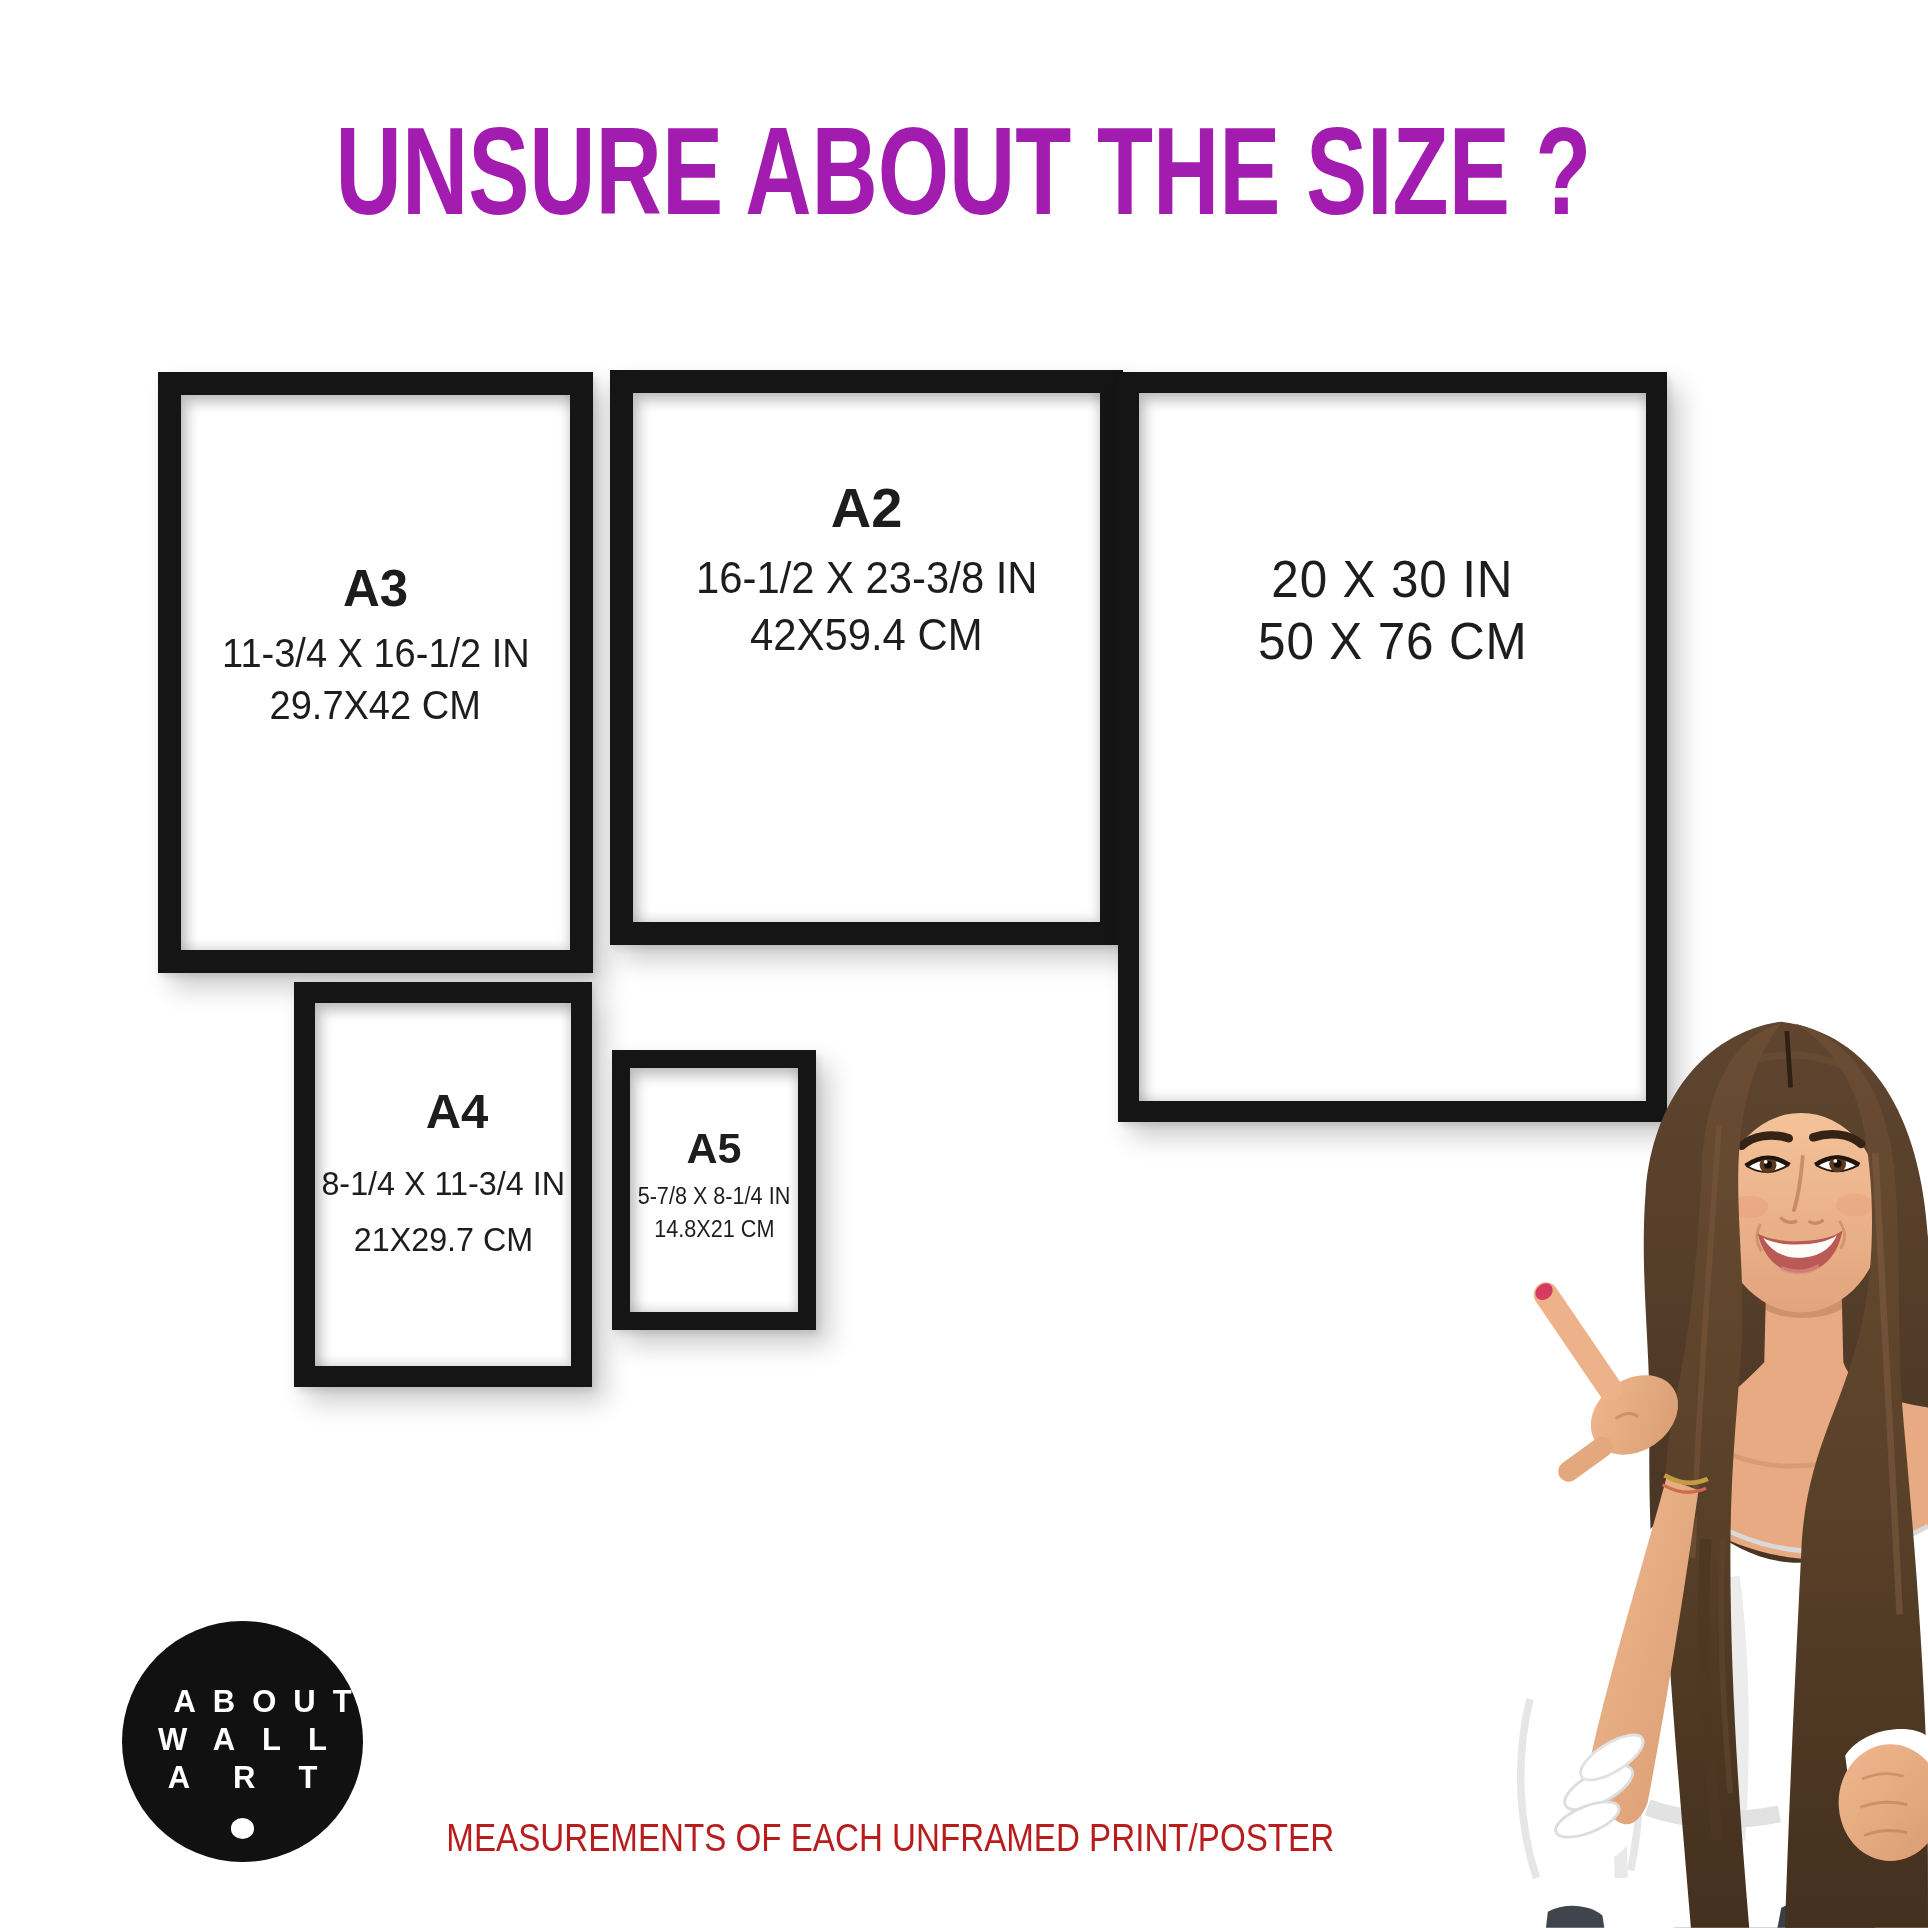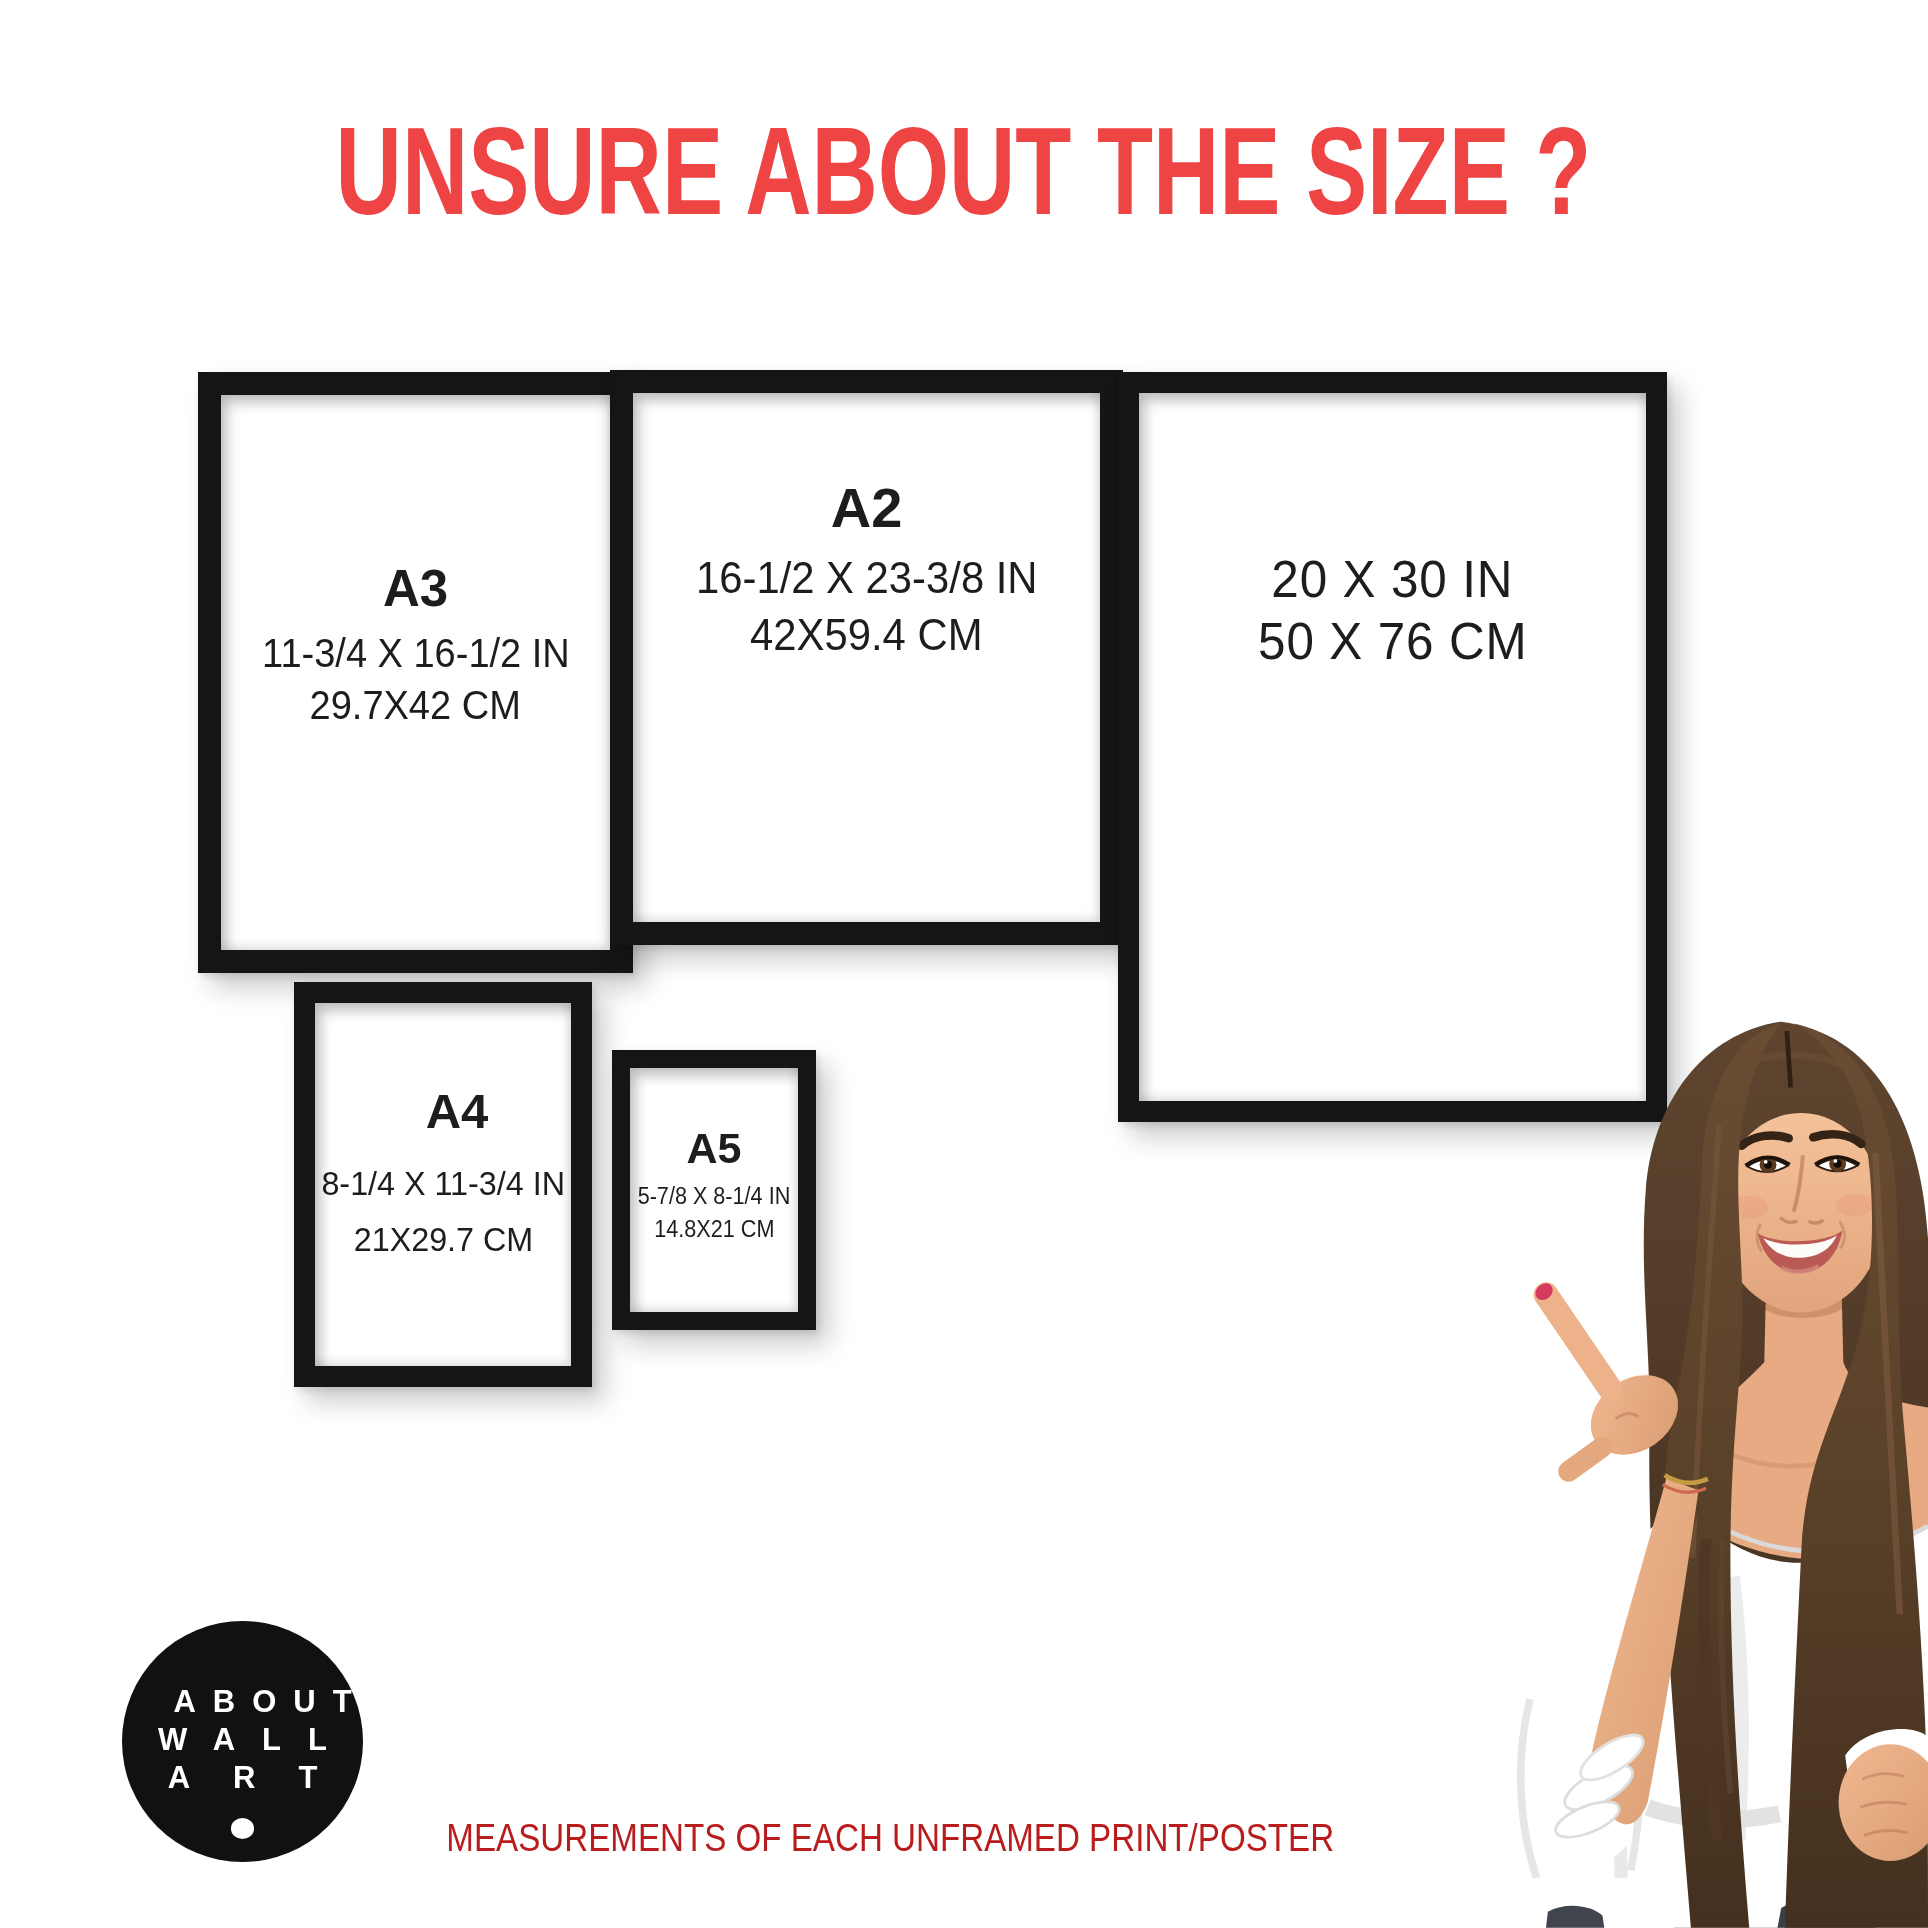--- a/index.html
+++ b/index.html
@@ -4,38 +4,38 @@
 <style>
   html,body{margin:0;padding:0}
   body{
     width:1928px;height:1928px;position:relative;overflow:hidden;
     background:#ffffff;color:#1d1d1d;
     font-family:"Liberation Sans",sans-serif;
   }
   
   #title{
     position:absolute;top:109px;left:0;width:1928px;text-align:center;
-    font-size:124px;font-weight:bold;color:#ef4444;white-space:nowrap;line-height:1;
+    font-size:124px;font-weight:bold;color:#a21caf;white-space:nowrap;line-height:1;
   }
   #title .squeeze{display:inline-block;transform:scaleX(.74);transform-origin:center;}
   
   .frame{
     position:absolute;box-sizing:border-box;background:#ffffff;
     border-style:solid;border-color:#151515;
     box-shadow:13px 15px 24.5px rgba(0,0,0,.20), 2.8px 3.8px 7.5px rgba(0,0,0,.12);
     display:flex;flex-direction:column;align-items:center;justify-content:center;
     text-align:center;color:#1d1d1d;
   }
   .frame::after{ 
     content:"";position:absolute;top:0;left:0;right:0;bottom:0;pointer-events:none;
     box-shadow:inset 5.6px 7.5px 13px rgba(0,0,0,.26), inset -3.8px -4.7px 9.4px rgba(0,0,0,.10);
   }
   .frame .label{font-weight:bold;}
   .frame .dim{font-weight:normal;transform:scaleX(.95);white-space:nowrap;}
-  #frame-a3 {left:158px;top:372px;width:435px;height:601px;border-width:23.5px;padding-bottom:55px;margin-left:40px;}
+  #frame-a3 {left:158px;top:372px;width:435px;height:601px;border-width:23.5px;padding-bottom:55px;}
   #frame-a3 .label{font-size:51px;margin-bottom:9.4px;}
   #frame-a3 .dim{font-size:40px;line-height:1.3;}
   #frame-a2 {left:610px;top:370px;width:513px;height:575px;border-width:23.5px;padding-bottom:177px;}
   #frame-a2 .label{font-size:56px;margin-bottom:9.4px;}
   #frame-a2 .dim{font-size:44px;line-height:1.3;}
   #frame-2030{left:1118px;top:372px;width:549px;height:750px;border-width:21px;padding-bottom:273px;}
   #frame-2030 .dim{font-size:52px;line-height:1.18;letter-spacing:0.9px;}
   #frame-a4 {left:294px;top:982px;width:298px;height:405px;border-width:21px;padding-bottom:19px;}
   #frame-a4 .label{font-size:49px;margin-bottom:17px;margin-left:28px;}
   #frame-a4 .dim{font-size:34px;line-height:1.62;}

